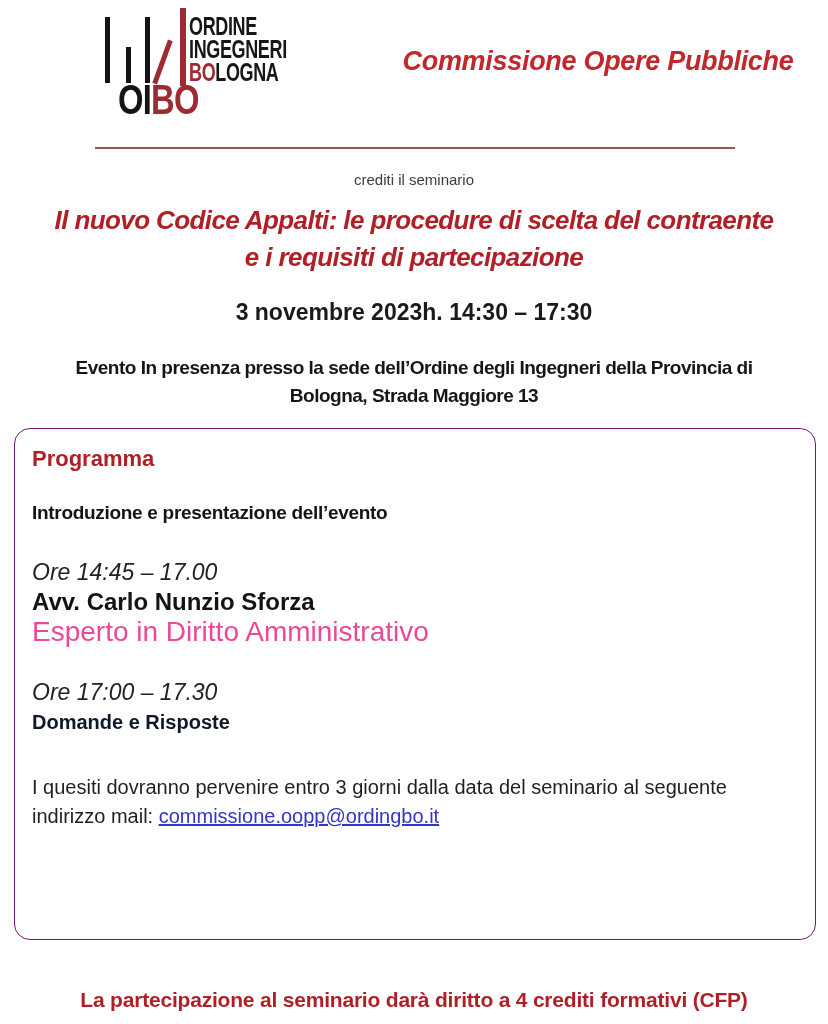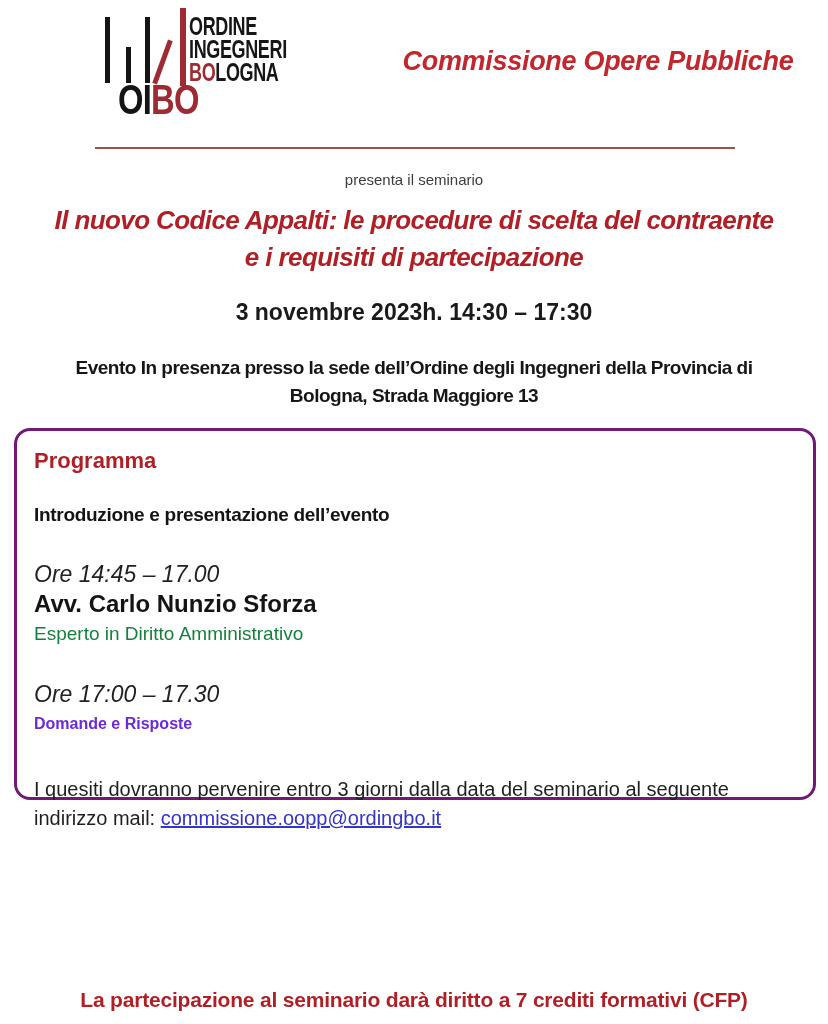--- a/index.html
+++ b/index.html
@@ -144,23 +144,23 @@
     color: #161616;
     white-space: nowrap;
   }
 
   
   .program-box {
     position: absolute;
     left: 14px;
     top: 428px;
     width: 802px;
-    height: 372px;
+    height: 512px;
     box-sizing: border-box;
-    border: 3px solid #701a75;
+    border: 1px solid #701a75;
     border-radius: 16px;
     padding: 17px 24px 0 17px;
     background: #ffffff;
   }
   .program-heading {
     font-weight: 700;
     font-size: 22px;
     line-height: 26px;
     color: #b01f26;
   }
@@ -183,30 +183,30 @@
   }
   .speaker-name {
     margin-top: 1px;
     font-weight: 700;
     font-size: 24px;
     line-height: 30px;
     color: #141414;
   }
   .speaker-role {
     margin-top: 1px;
-    font-size: 19px;
+    font-size: 28px;
     line-height: 27px;
-    color: #15803d;
+    color: #ec4899;
   }
   .session-title-qa {
     margin-top: 1px;
     font-weight: 700;
-    font-size: 16px;
+    font-size: 20px;
     line-height: 30px;
-    color: #6d28d9;
+    color: #0f172a;
   }
   .program-note {
     margin-top: 36px;
     font-size: 20px;
     line-height: 29px;
     color: #1f1f1f;
   }
   .program-note .note-line1 { white-space: nowrap; }
   .email-link {
     color: #3434c8;
@@ -244,21 +244,21 @@
       <div class="lw-line">INGEGNERI</div>
       <div class="lw-line"><span class="lw-red">BO</span><span>LOGNA</span></div>
     </div>
     <div class="logo-oibo"><span>OI</span><span class="oibo-red">BO</span></div>
   </div>
 
   <div class="commission-title">Commissione Opere Pubbliche</div>
 
   <div class="separator-rule"></div>
 
-  <div class="presents-line">presenta il seminario</div>
+  <div class="presents-line">crediti il seminario</div>
 
   <div class="seminar-title">
     <span>Il nuovo Codice Appalti: le procedure di scelta del contraente</span><br>
     <span>e i requisiti di partecipazione</span>
   </div>
 
   <div class="date-time">
     <span class="date-part">3 novembre 2023</span><span class="time-part">h. 14:30 – 17:30</span>
   </div>
 
@@ -278,15 +278,15 @@
 
     <div class="session-time t3">Ore 17:00 – 17.30</div>
     <div class="session-title-qa">Domande e Risposte</div>
 
     <div class="program-note">
       <span class="note-line1">I quesiti dovranno pervenire entro 3 giorni dalla data del seminario al seguente</span><br>
       <span>indirizzo mail: </span><a class="email-link" href="#">commissione.oopp@ordingbo.it</a>
     </div>
   </div>
 
-  <div class="footer-credits">La partecipazione al seminario darà diritto a 7 crediti formativi (CFP)</div>
+  <div class="footer-credits">La partecipazione al seminario darà diritto a 4 crediti formativi (CFP)</div>
 
 </div>
 
 </body></html>

